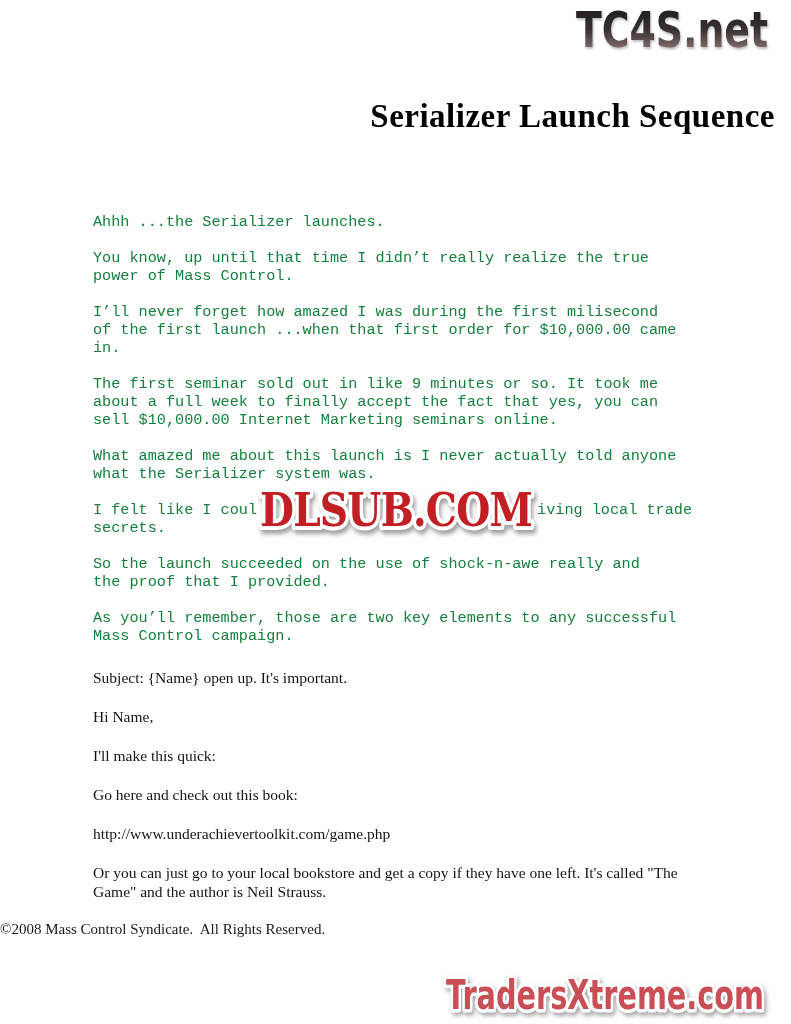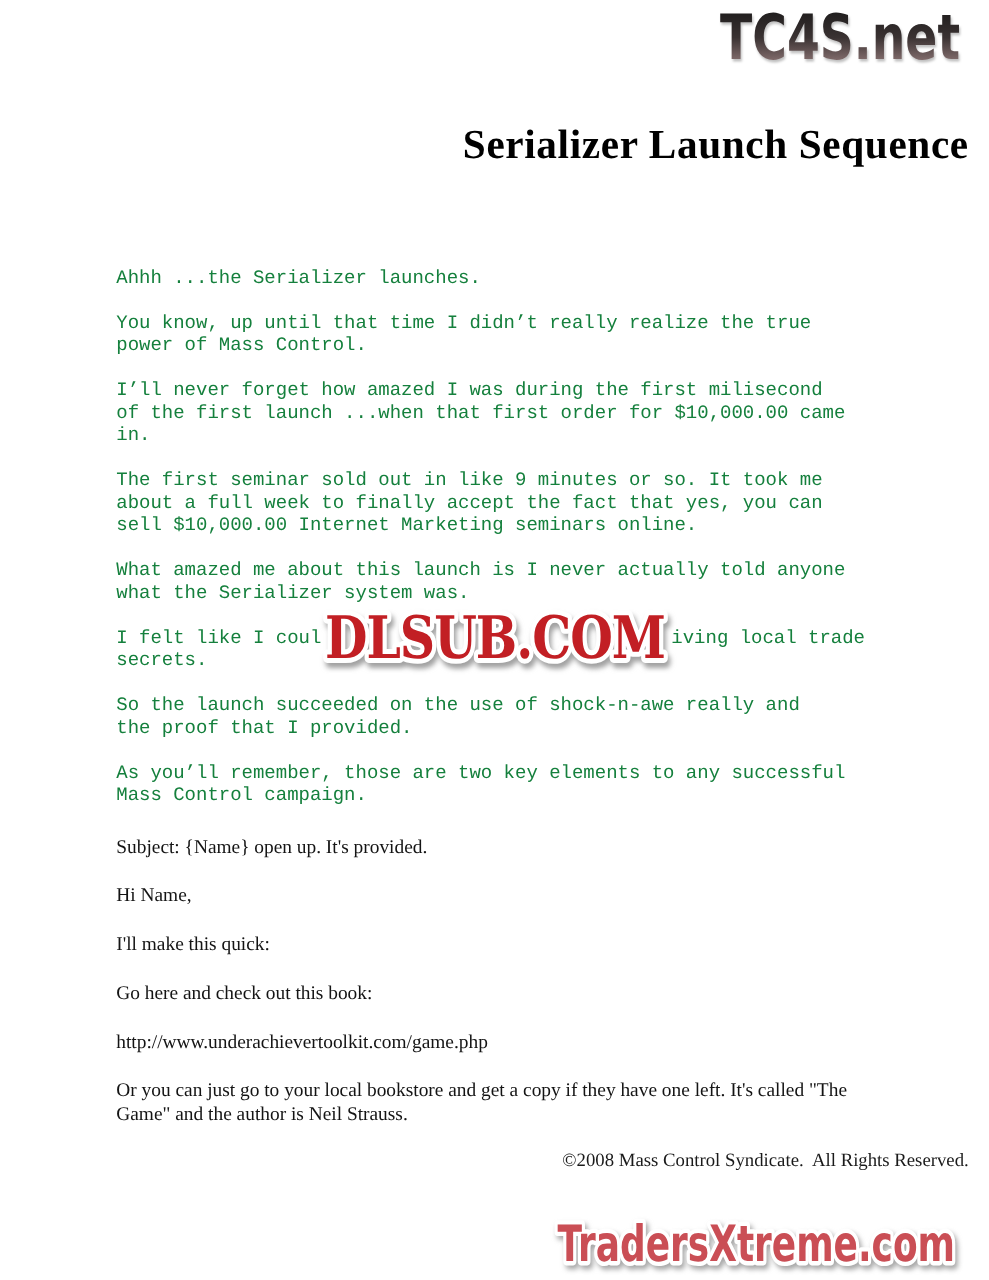--- a/index.html
+++ b/index.html
@@ -51,21 +51,21 @@
     pointer-events: none;
   }
   .wm-text {
     font-family: "DejaVu Serif", serif;
     font-weight: bold;
     font-size: 47px;
     letter-spacing: -1px;
   }
   .footer-copyright {
     margin-top: 11px;
-    text-align: right;
+    text-align: left;
     font-family: "Liberation Serif", serif;
     font-size: 15px;
     color: #1a1a1a;
     white-space: pre;
   }
   .footer-logo {
     position: absolute;
     right: 4px;
     bottom: 4px;
   }
@@ -129,21 +129,21 @@
       <div class="line">the proof that I provided.</div>
     </div>
     <div class="para">
       <div class="line">As you’ll remember, those are two key elements to any successful</div>
       <div class="line">Mass Control campaign.</div>
     </div>
   </div>
 
   <div class="serif-section">
     <div class="para">
-      <div class="line">Subject: {Name} open up. It's provided.</div>
+      <div class="line">Subject: {Name} open up. It's important.</div>
     </div>
     <div class="para">
       <div class="line">Hi Name,</div>
     </div>
     <div class="para">
       <div class="line">I'll make this quick:</div>
     </div>
     <div class="para">
       <div class="line">Go here and check out this book:</div>
     </div>

